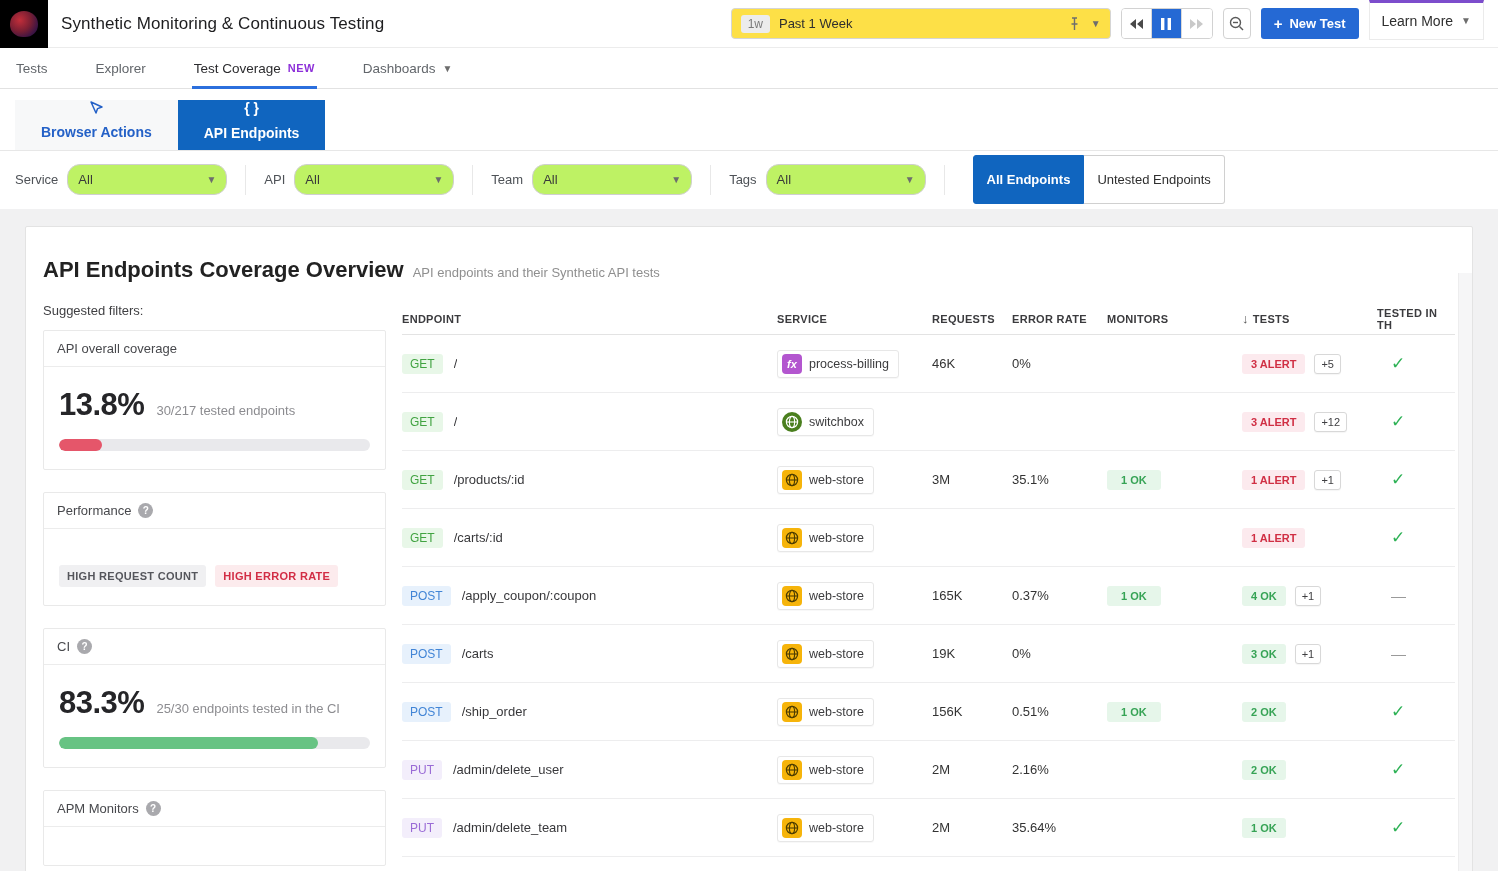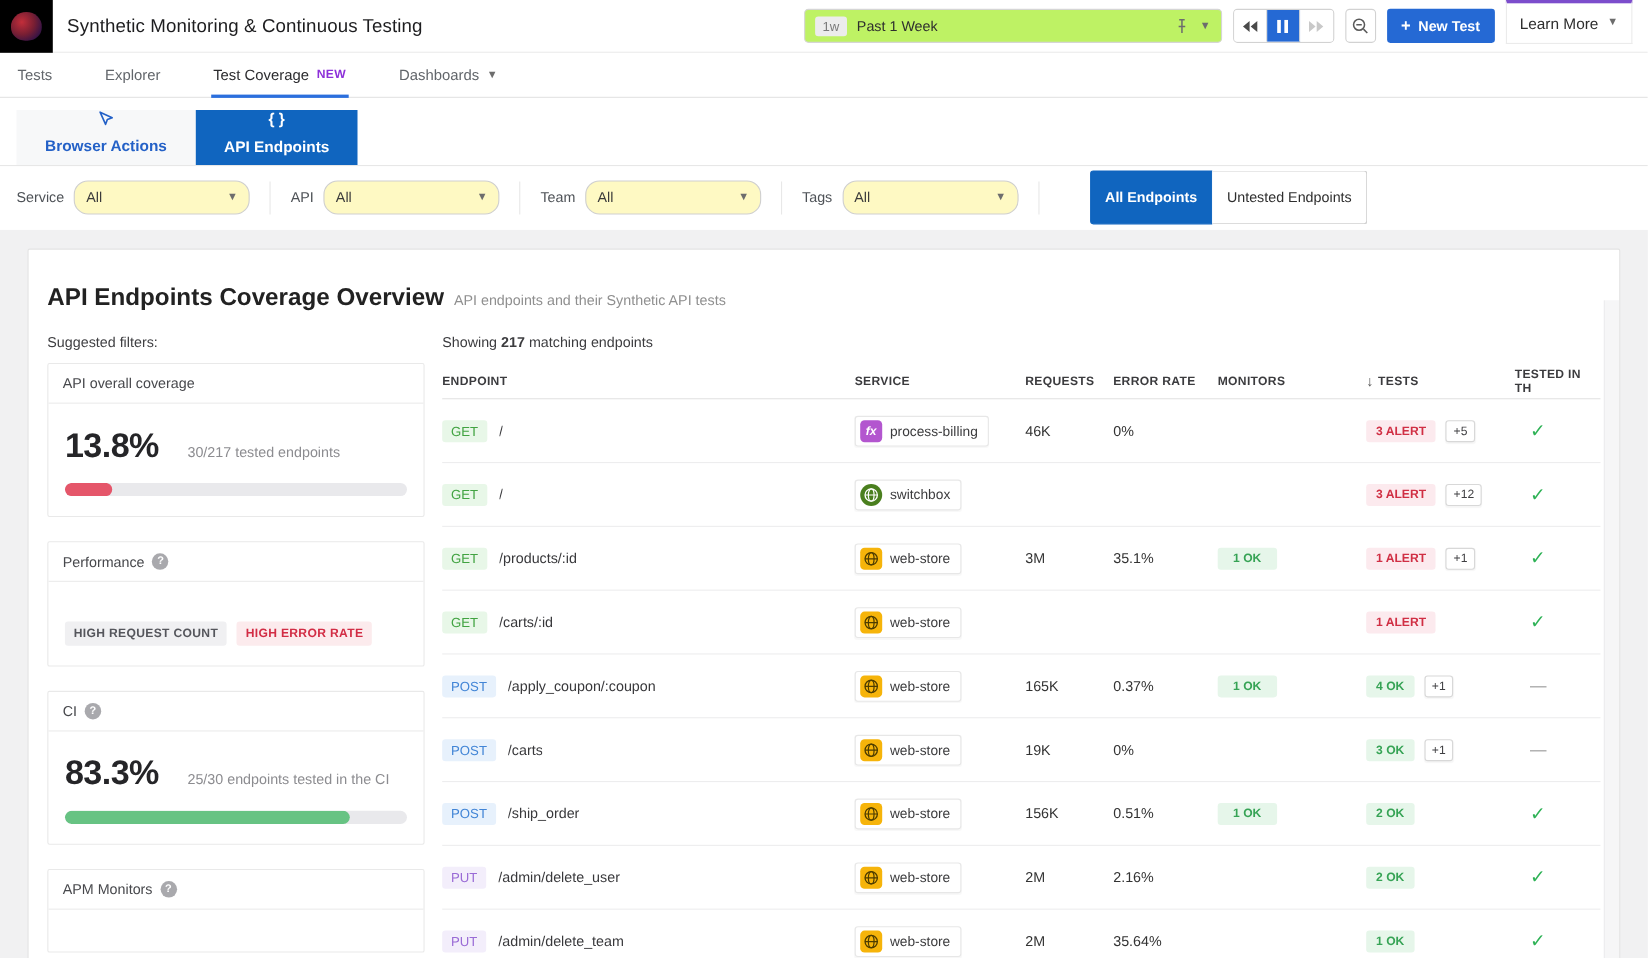--- a/index.html
+++ b/index.html
@@ -6,21 +6,21 @@
   html,body { width:1498px; height:871px; overflow:hidden; background:#fff;
     font-family:"Liberation Sans","DejaVu Sans",sans-serif; color:#333; }
 
   
   .topbar { height:48px; display:flex; align-items:center; border-bottom:1px solid #ececec; position:relative; }
   .logo { width:48px; height:48px; background:#000; flex:0 0 48px; display:flex; align-items:center; justify-content:center; }
   .logo .dog { width:28px; height:26px; border-radius:50% 50% 46% 46%;
     background:radial-gradient(circle at 35% 35%, #c22e3a 0%, #7a1f33 45%, #3b1444 75%, #1c0d2a 100%); }
   .app-title { font-size:17px; font-weight:500; color:#1d1d1f; margin-left:13px; letter-spacing:.1px; }
   .topbar-right { margin-left:auto; display:flex; align-items:center; gap:10px; padding-right:14px; height:48px; }
-  .timepicker { width:380px; height:31px; border:1px solid #d5d5d5; border-radius:4px; display:flex; align-items:center; padding:0 9px; gap:9px; background:#bef264; }
+  .timepicker { width:380px; height:31px; border:1px solid #d5d5d5; border-radius:4px; display:flex; align-items:center; padding:0 9px; gap:9px; background:#fde047; }
   .range-tag { background:#ececec; color:#7a7a7a; font-size:12px; padding:2px 7px; border-radius:3px; }
   .range-label { font-size:13px; color:#2e2e2e; }
   .tp-icons { margin-left:auto; display:flex; align-items:center; gap:10px; color:#6d6d6d; }
   .caret { font-size:10px; color:#6d6d6d; }
   .btn-group { display:flex; height:31px; border:1px solid #d2d2d2; border-radius:4px; overflow:hidden; }
   .pb { width:30px; display:flex; align-items:center; justify-content:center; background:#fff; border-right:1px solid #d9d9d9; }
   .pb:last-child { border-right:none; }
   .pb.active { background:#2569d4; }
   .icon-btn { width:28px; height:31px; border:1px solid #d2d2d2; border-radius:4px; display:flex; align-items:center; justify-content:center; background:#fff; }
   .new-test { height:31px; background:#2569d4; border:none; border-radius:3px; color:#fff; font-weight:bold; font-size:13px; padding:0 13px; display:flex; align-items:center; gap:7px; }
@@ -39,43 +39,43 @@
   .tabs-row { background:#fff; padding:11px 0 0 15px; display:flex; }
   .vtab { height:50px; display:flex; align-items:center; gap:9px; padding:0 26px; font-size:14px; font-weight:bold; cursor:pointer;flex-direction:column; }
   .vtab.inactive { background:#f7f8f9; color:#2461c7; }
   .vtab.active { background:#1065bf; color:#fff; }
   .vtab .tab-icon { font-weight:bold; }
 
   
   .filterbar { height:58px; background:#fff; border-top:1px solid #e7e7e7; display:flex; align-items:center; padding:0 15px; }
   .fgroup { display:flex; align-items:center; gap:9px; }
   .flabel { font-size:13px; color:#4e5257; }
-  .fselect { width:160px; height:31px; border:1px solid #cfcfcf; border-radius:13px; background:#fef9c3; display:flex; align-items:center; justify-content:space-between; padding:0 10px; font-size:13px; color:#3a3a3a; }
+  .fselect { width:160px; height:31px; border:1px solid #cfcfcf; border-radius:13px; background:#bef264; display:flex; align-items:center; justify-content:space-between; padding:0 10px; font-size:13px; color:#3a3a3a; }
   .fdiv { width:1px; height:30px; background:#e8e8e8; margin:0 18px; }
-  .toggle-group { display:flex; height:49px; margin-left:28px;border-radius:12px; }
+  .toggle-group { display:flex; height:49px; margin-left:10px;border-radius:12px; }
   .tg { display:flex; align-items:center; padding:0 13px; font-size:13px; border:1px solid #d0d0d0; }
   .tg.on { background:#1065bf; color:#fff; font-weight:bold; border-color:#1065bf; border-radius:3px 0 0 3px; }
   .tg.off { background:#fff; color:#2e2e2e; border-left:none; border-radius:0 3px 3px 0; }
 
   
   .content { position:absolute; top:209px; left:0; right:0; bottom:0; background:#f1f1f2; }
   .panel { position:absolute; left:25px; top:17px; width:1448px; height:700px; background:#fff; border:1px solid #e3e3e3; border-radius:2px; overflow:hidden; }
   .panel-title-row { padding:30px 17px 0 17px; display:flex; align-items:baseline; gap:9px; }
   .panel-title { font-size:22px; font-weight:bold; color:#222; }
   .panel-subtitle { font-size:13px; color:#8f8f8f; }
   .panel-body { display:flex; padding:20px 17px 0 17px; gap:16px; }
 
   
   .left-col { width:343px; flex:0 0 343px; }
   .suggested { font-size:13px; color:#3f3f42; margin-bottom:12px; }
   .card { border:1px solid #e9e9e9; border-radius:2px; background:#fff; margin-bottom:22px; }
   .card-h { padding:10px 13px; border-bottom:1px solid #ececec; font-size:13px; color:#47484c; display:flex; align-items:center; gap:7px; }
   .qmark { width:15px; height:15px; border-radius:50%; background:#a9a9ad; color:#fff; font-size:10px; font-weight:bold; display:inline-flex; align-items:center; justify-content:center; }
   .card-b { padding:20px 15px 18px 15px; }
-  .stat-row { display:flex; align-items:baseline; gap:26px;text-align:center; }
+  .stat-row { display:flex; align-items:baseline; gap:12px;text-align:center; }
   .stat-big { font-size:31px; font-weight:bold; color:#252528; letter-spacing:-.5px; }
   .stat-detail { font-size:13px; color:#8c8c90; }
   .pbar { margin-top:16px; height:12px; border-radius:6px; background:#e9e9ec; overflow:hidden; }
   .pbar .fill { height:100%; border-radius:6px; }
   .chip-row { margin-top:16px; display:flex; gap:9px; }
   .fchip { font-size:11px; font-weight:bold; letter-spacing:.3px; padding:5px 8px; border-radius:3px; }
   .fchip.neutral { background:#f0f0f2; color:#55565c; }
   .fchip.error { background:#fcebed; color:#d22d45; }
 
   
@@ -301,25 +301,20 @@
             <span>APM Monitors</span>
             <span class="qmark">?</span>
           </div>
           <div class="card-b">
             
           </div>
         </div>
       </div>
 
       <div class="right-col">
-        <div class="summary">
-          <span>Showing</span>
-          <b>217</b>
-          <span>matching endpoints</span>
-        </div>
 
         <div class="grid thead">
           <div class="th">
               <span>ENDPOINT</span>
             </div>
           <div class="th">
               <span>SERVICE</span>
             </div>
           <div class="th">
               <span>REQUESTS</span>

